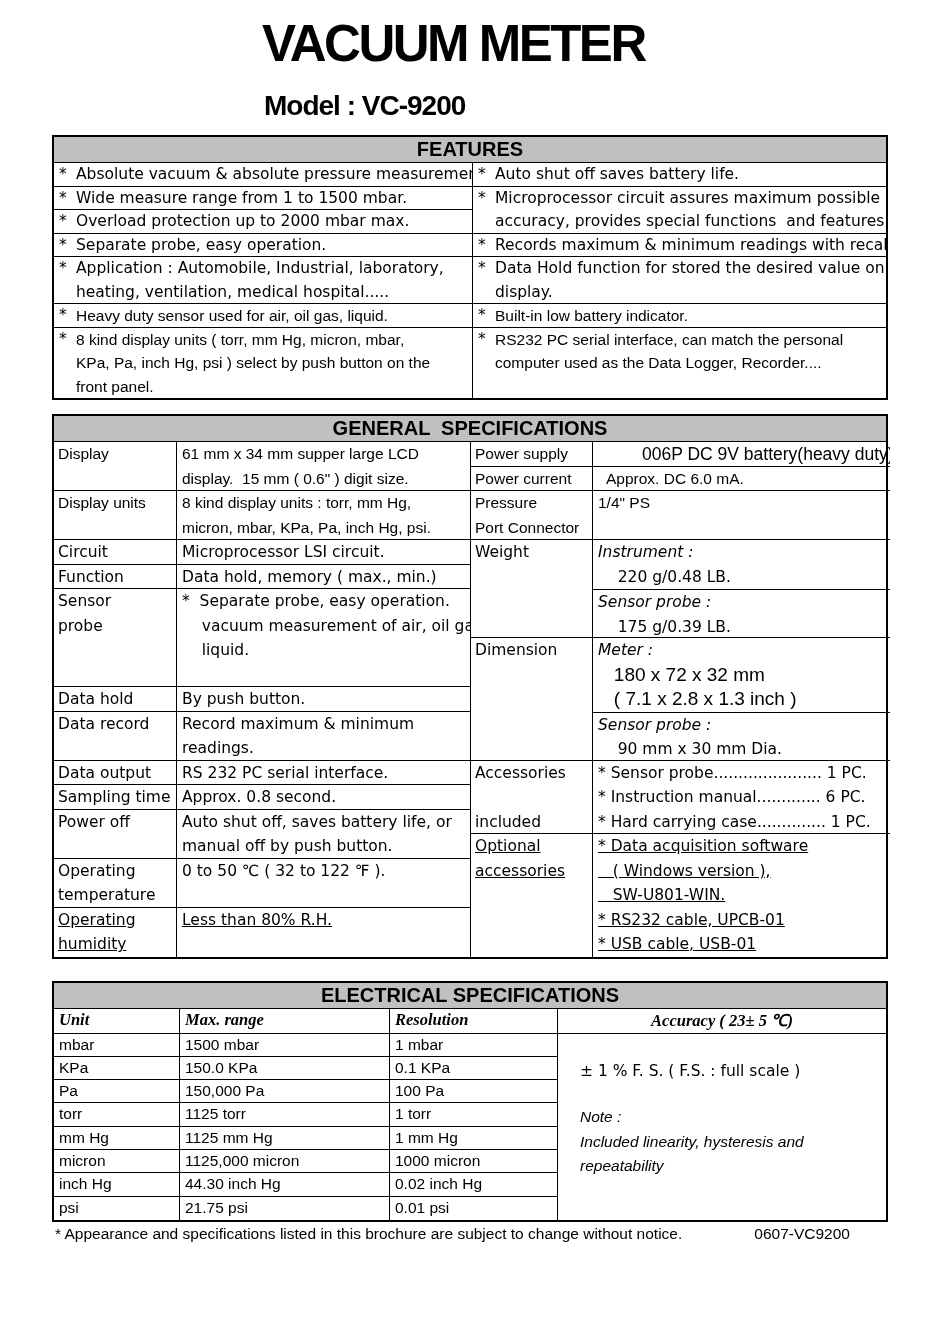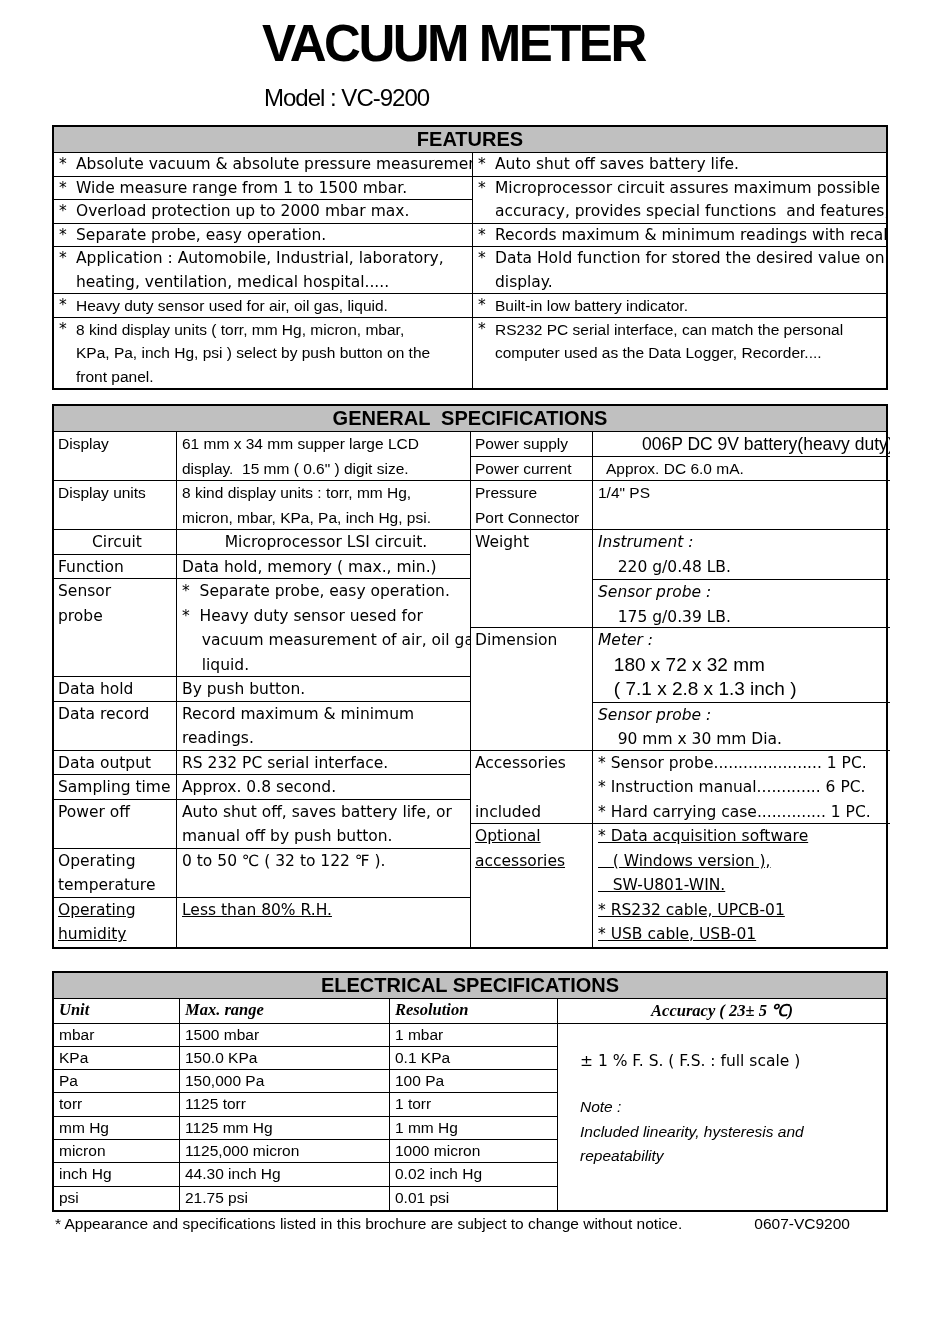--- a/index.html
+++ b/index.html
@@ -8,22 +8,22 @@
     position:relative; width:932px; height:1320px; background:#fff;
     color:#000; margin:0 auto; overflow:hidden;
     font-family:"DejaVu Sans", sans-serif; font-size:15.5px;
   }
   .titleblock { padding-top:16px; margin-left:262px; }
   .doc-title {
     font-family:"Liberation Sans", sans-serif; font-weight:bold;
     font-size:51px; letter-spacing:-2.5px; line-height:1.08; color:#000;
   }
   .doc-model {
-    font-family:"Liberation Sans", sans-serif; font-weight:normal;
-    font-size:24px; letter-spacing:-1px; margin-top:13px; margin-left:2px;
+    font-family:"Liberation Sans", sans-serif; font-weight:bold;
+    font-size:28px; letter-spacing:-1px; margin-top:19px; margin-left:2px;
   }
   .sect { margin-left:52px; width:836px; border:2px solid #000; background:#fff; }
   .sect-features  { margin-top:13px; }
   .sect-general   { margin-top:14px; }
   .sect-electrical{ margin-top:22px; }
   .sec-header {
     background:#c0c0c0; border-bottom:1px solid #000; height:26px;
     text-align:center; font-family:"Liberation Sans", sans-serif;
     font-weight:bold; font-size:20px; line-height:25px; letter-spacing:0px;
     white-space:pre;
@@ -161,37 +161,37 @@
             <div class="gen-value">
               <div class="vblock" style="height: 49px;"><div class="ln">61 mm x 34 mm supper large LCD</div><div class="ln">display.  15 mm ( 0.6" ) digit size.</div></div>
             </div>
           </div>
           <div class="gen-row fc" style="height: 49px;">
             <div class="gen-label">Display units</div>
             <div class="gen-value">
               <div class="vblock" style="height: 49px;"><div class="ln">8 kind display units : torr, mm Hg,</div><div class="ln">micron, mbar, KPa, Pa, inch Hg, psi.</div></div>
             </div>
           </div>
-          <div class="gen-row" style="height: 24.5px; text-align: center;">
+          <div class="gen-row" style="height: 24.5px;">
             <div class="gen-label">Circuit</div>
             <div class="gen-value">
               <div class="vblock" style="height: 24.5px;"><div class="ln">Microprocessor LSI circuit.</div></div>
             </div>
           </div>
           <div class="gen-row" style="height: 24.5px;">
             <div class="gen-label">Function</div>
             <div class="gen-value">
               <div class="vblock" style="height: 24.5px;"><div class="ln">Data hold, memory ( max., min.)</div></div>
             </div>
           </div>
           <div class="gen-row" style="height: 98px;">
             <div class="gen-label">Sensor
 probe</div>
             <div class="gen-value">
-              <div class="vblock" style="height: 98px;"><div class="ln">*  Separate probe, easy operation.</div><div class="ln">*  Heavy duty sensor uesed for</div><div class="ln">    vacuum measurement of air, oil gas</div><div class="ln">    liquid.</div></div>
+              <div class="vblock" style="height: 98px;"><div class="ln">*  Separate probe, easy operation.</div><div class="ln">    vacuum measurement of air, oil gas</div><div class="ln">    liquid.</div></div>
             </div>
           </div>
           <div class="gen-row" style="height: 24.5px;">
             <div class="gen-label">Data hold</div>
             <div class="gen-value">
               <div class="vblock" style="height: 24.5px;"><div class="ln">By push button.</div></div>
             </div>
           </div>
           <div class="gen-row" style="height: 49px;">
             <div class="gen-label">Data record</div>

